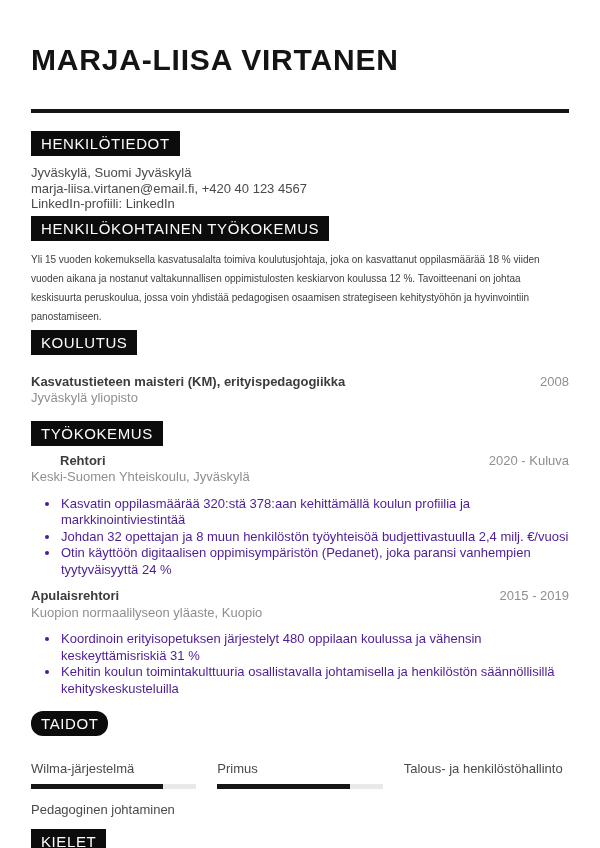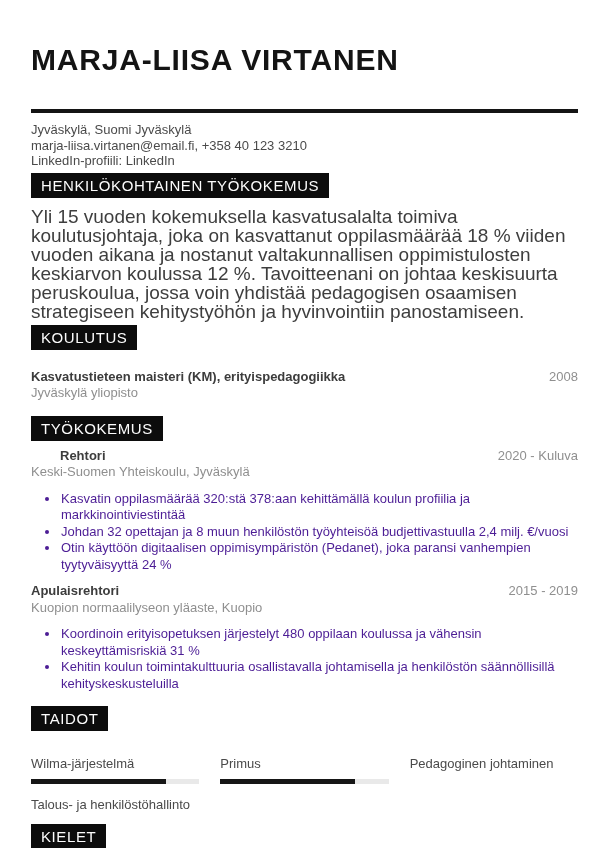--- a/index.html
+++ b/index.html
@@ -1,20 +1,20 @@
 <!DOCTYPE html>
 <html><head>
 <meta charset="utf-8">
 <style>
   html, body { margin: 0; padding: 0; background: #ffffff; }
   .page {
     width: 600px;
     height: 848px;
     box-sizing: border-box;
-    padding: 44px 22px 0 31px;
+    padding: 44px 31px 0 31px;
     background: #ffffff;
     font-family: "Liberation Sans", sans-serif;
     color: #3e3e3e;
     overflow: hidden;
   }
   .name-title {
     margin: 0;
     font-size: 30px;
     line-height: 32px;
     font-weight: 700;
@@ -33,28 +33,28 @@
     font-size: 15px;
     line-height: 15px;
     letter-spacing: 0.6px;
     padding: 5px 10px;
     font-weight: 400;
   }
   .badge-personal   { margin-top: 18px; }
   .badge-summary    { margin-top: 4px;  }
   .badge-education  { margin-top: 4px;  }
   .badge-experience { margin-top: 16px; }
-  .badge-skills     { margin-top: 14px; }
+  .badge-skills     { margin-top: 14px; border-radius: 12px; }
   .badge-languages  { margin-top: 13px; }
 
   .contact-block { margin-top: 9px; font-size: 13px; line-height: 15.5px; color: #4a4a4a; }
 
   .summary-text {
     margin: 9px 0 0 0;
-    font-size: 19px;
+    font-size: 10px;
     line-height: 19px;
     color: #3e3e3e;
   }
 
   .entry-head {
     display: flex;
     justify-content: space-between;
     align-items: baseline;
     margin-top: 20px;
     font-size: 13px;
@@ -96,23 +96,24 @@
 </head>
 <body>
 
 <div class="page">
 
   <h1 class="name-title">MARJA-LIISA VIRTANEN</h1>
 
   <div class="rule"></div>
 
   <div>
+    <div><span class="badge badge-personal">HENKILÖTIEDOT</span></div>
     <div class="contact-block">
       <div>Jyväskylä, Suomi Jyväskylä</div>
-      <div>marja-liisa.virtanen@email.fi, +358 40 123 3210</div>
+      <div>marja-liisa.virtanen@email.fi, +420 40 123 4567</div>
       <div>LinkedIn-profiili: LinkedIn</div>
     </div>
   </div>
 
   <div>
     <div><span class="badge badge-summary">HENKILÖKOHTAINEN TYÖKOKEMUS</span></div>
     <p class="summary-text">Yli 15 vuoden kokemuksella kasvatusalalta toimiva koulutusjohtaja, joka on kasvattanut oppilasmäärää 18 % viiden vuoden aikana ja nostanut valtakunnallisen oppimistulosten keskiarvon koulussa 12 %. Tavoitteenani on johtaa keskisuurta peruskoulua, jossa voin yhdistää pedagogisen osaamisen strategiseen kehitystyöhön ja hyvinvointiin panostamiseen.</p>
   </div>
 
   <div>
@@ -162,24 +163,24 @@
           <div class="meter-fill" style="width: 80%;"></div>
         </div>
       </div>
       <div>
         <div class="meter-label">Primus</div>
         <div class="meter-track">
           <div class="meter-fill" style="width: 80%;"></div>
         </div>
       </div>
       <div>
-        <div class="meter-label">Pedagoginen johtaminen</div>
+        <div class="meter-label">Talous- ja henkilöstöhallinto</div>
       </div>
       <div>
-        <div class="meter-label">Talous- ja henkilöstöhallinto</div>
+        <div class="meter-label">Pedagoginen johtaminen</div>
       </div>
     </div>
   </div>
 
   <div>
     <div><span class="badge badge-languages">KIELET</span></div>
     <div class="two-col">
       <div>
         <div class="meter-label">Ruotsi</div>
 

